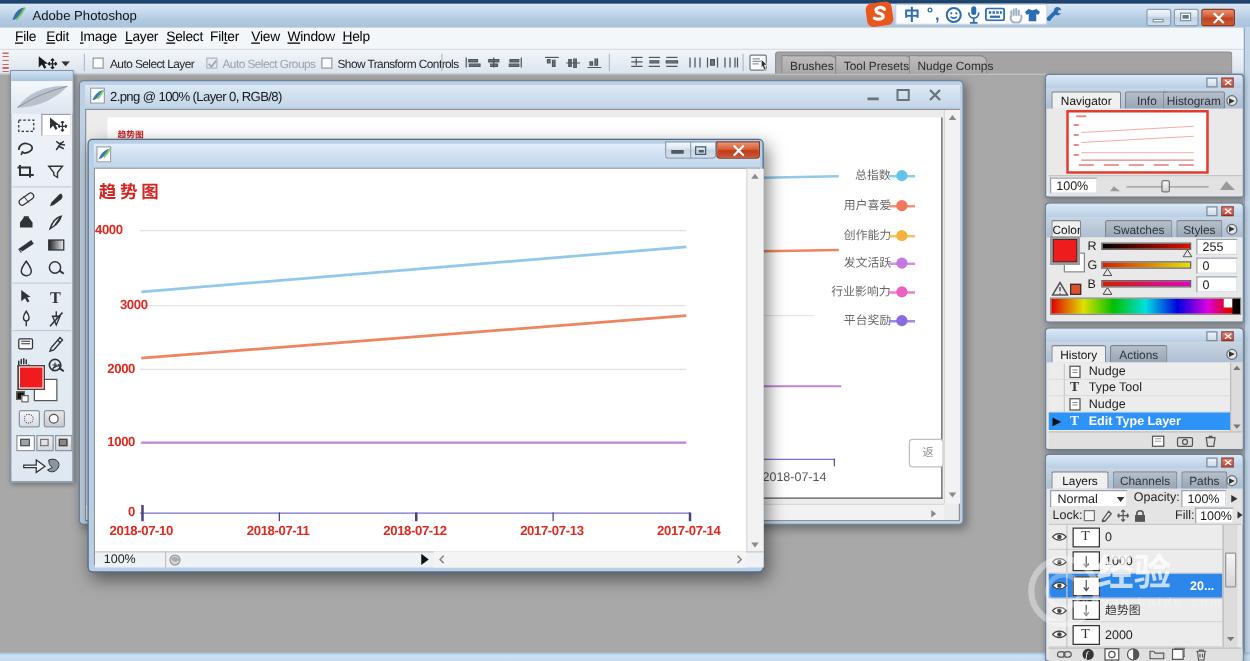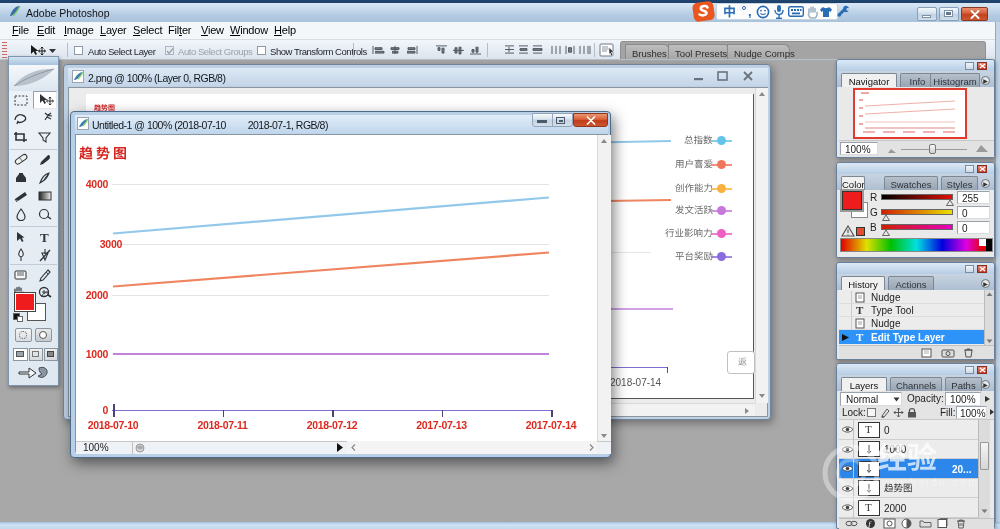--- a/index.html
+++ b/index.html
@@ -372,40 +372,39 @@
       <path d="M5 1 L1 4 L5 7" fill="#8a8a8a"></path>
     </svg>
 </div>
 <div class="win" id="frontwin">
 <div class="abs" style="left:4px;top:3px;width:533px;height:19px;background:linear-gradient(#e2edf8,#bed5eb)"></div>
 <div class="docicon" style="left:6px;top:5px"></div>
 <svg class="abs" style="left:7px;top:6px" width="11" height="11">
       <path d="M1 9 C3 4 7 1 10 1 C8 5 5 8 2 9 Z" fill="#3a7ab5"></path>
       <path d="M5 8 C7 6 9 3 10 1" stroke="#8fd06a" stroke-width="1.5" fill="none"></path>
     </svg>
-<div class="doctitle" style="left:21px;top:7px">Untitled-1 @ 100% (2018-07-10&nbsp;&nbsp;&nbsp;&nbsp;&nbsp;&nbsp;&nbsp;&nbsp;&nbsp;2018-07-1, RGB/8)</div>
 <div class="abs" style="left:461px;top:1px;width:41px;height:14px;background:linear-gradient(#f6fafd,#dce6ef 40%,#c7d5e2 50%,#d3dfe9);border:1px solid #93a5b8;border-radius:0 0 3px 3px"></div>
 <div class="abs" style="left:466px;top:8px;width:10px;height:3px;background:#4a5a6a"></div>
 <div class="abs" style="left:481px;top:1px;width:1px;height:14px;background:#93a5b8"></div>
 <div class="abs" style="left:485px;top:5px;width:9px;height:7px;border:1.5px solid #4a5a6a"></div>
 <div class="abs" style="left:487.5px;top:8px;width:4px;height:2px;background:#4a5a6a"></div>
 <div class="abs" style="left:502px;top:1px;width:35px;height:14px;background:linear-gradient(#ea9673,#d85f35 45%,#c13c1c 55%,#ce5530);border:1px solid #8c3722;border-radius:0 0 3px 3px"></div>
 <svg class="abs" style="left:515px;top:4px" width="10" height="9">
       <path d="M1.5 1 L8.5 8 M8.5 1 L1.5 8" stroke="#fff" stroke-width="1.7" fill="none" stroke-linecap="round"></path>
     </svg>
 <div class="abs" style="left:4px;top:22px;width:533px;height:318px;background:#fff;border:1px solid #8b95a0"></div>
 <svg style="position:absolute;left:7px;top:34px" width="53" height="17">
       <path transform="translate(1,12.3)" d="M8.76 -9.31H10.78L10.01 -7.83H7.83C8.19 -8.30 8.50 -8.81 8.76 -9.31ZM7.42 -5.40V-3.99H11.21V-3.02H6.86V-1.54H12.87V-7.83H11.72C12.11 -8.67 12.52 -9.56 12.85 -10.37L11.76 -10.72L11.52 -10.64H9.38L9.69 -11.44L8.11 -11.69C7.74 -10.53 7.06 -9.13 5.98 -8.06C6.34 -7.87 6.87 -7.43 7.15 -7.10V-6.34H11.21V-5.40ZM1.18 -5.28C1.16 -3.00 1.06 -0.91 0.25 0.38C0.59 0.59 1.25 1.09 1.47 1.34C1.90 0.64 2.18 -0.22 2.37 -1.22C3.61 0.57 5.47 0.92 8.15 0.92H13.08C13.17 0.42 13.44 -0.34 13.69 -0.70C12.54 -0.64 9.13 -0.64 8.16 -0.64C6.87 -0.64 5.80 -0.71 4.90 -1.04V-3.11H6.58V-4.56H4.90V-5.96H6.68V-7.52H4.66V-8.71H6.31V-10.23H4.66V-11.89H3.08V-10.23H1.12V-8.71H3.08V-7.52H0.62V-5.96H3.33V-2.13C3.07 -2.45 2.83 -2.84 2.62 -3.33C2.66 -3.93 2.69 -4.55 2.70 -5.19Z M22.57 -4.87 22.45 -4.06H18.15V-2.58H21.94C21.34 -1.48 20.14 -0.66 17.50 -0.15C17.84 0.20 18.23 0.85 18.39 1.29C21.77 0.52 23.16 -0.80 23.80 -2.58H27.42C27.28 -1.27 27.08 -0.60 26.83 -0.41C26.67 -0.28 26.49 -0.27 26.21 -0.27C25.83 -0.27 24.94 -0.28 24.08 -0.35C24.38 0.07 24.59 0.70 24.63 1.18C25.51 1.20 26.37 1.22 26.86 1.16C27.46 1.12 27.86 1.01 28.26 0.63C28.72 0.18 28.98 -0.94 29.19 -3.39C29.24 -3.61 29.26 -4.06 29.26 -4.06H24.18L24.29 -4.87H23.71C24.35 -5.24 24.83 -5.68 25.19 -6.20C25.72 -5.85 26.18 -5.50 26.51 -5.22L27.39 -6.54C27.01 -6.83 26.46 -7.20 25.86 -7.57C26.03 -8.08 26.13 -8.64 26.21 -9.25H27.37C27.37 -6.55 27.54 -4.80 29.07 -4.80C30.06 -4.80 30.48 -5.24 30.62 -6.80C30.26 -6.90 29.74 -7.14 29.43 -7.39C29.39 -6.59 29.32 -6.23 29.14 -6.23C28.79 -6.23 28.82 -7.91 28.93 -10.65L27.39 -10.64H26.32L26.37 -11.90H24.81L24.77 -10.64H23.08V-9.25H24.66C24.62 -8.95 24.56 -8.65 24.49 -8.39L23.66 -8.85L22.84 -7.74L22.80 -8.69L21.17 -8.47V-9.21H22.74V-10.67H21.17V-11.89H19.63V-10.67H17.78V-9.21H19.63V-8.27L17.56 -8.04L17.83 -6.54L19.63 -6.79V-6.19C19.63 -6.03 19.58 -5.98 19.41 -5.98C19.23 -5.98 18.61 -5.98 18.05 -5.99C18.25 -5.60 18.44 -5.01 18.50 -4.59C19.42 -4.59 20.08 -4.62 20.56 -4.84C21.05 -5.07 21.17 -5.43 21.17 -6.16V-7.00L22.87 -7.25L22.85 -7.69L23.89 -7.06C23.54 -6.58 23.06 -6.19 22.39 -5.87C22.67 -5.63 23.01 -5.22 23.20 -4.87Z M35.01 -11.35V1.26H36.62V0.76H45.33V1.26H47.02V-11.35ZM37.72 -1.95C39.60 -1.74 41.91 -1.20 43.31 -0.71H36.62V-4.89C36.86 -4.55 37.11 -4.07 37.22 -3.75C37.99 -3.93 38.76 -4.17 39.53 -4.47L39.01 -3.74C40.19 -3.50 41.67 -3.00 42.50 -2.60L43.18 -3.64C42.39 -3.99 41.07 -4.40 39.95 -4.63C40.33 -4.80 40.72 -4.97 41.08 -5.17C42.16 -4.62 43.37 -4.20 44.58 -3.93C44.74 -4.24 45.05 -4.68 45.33 -4.98V-0.71H43.49L44.21 -1.85C42.76 -2.32 40.40 -2.84 38.48 -3.04ZM39.66 -9.86C38.98 -8.83 37.81 -7.83 36.67 -7.20C37.00 -6.96 37.53 -6.47 37.78 -6.19C38.06 -6.37 38.34 -6.58 38.63 -6.82C38.94 -6.54 39.28 -6.27 39.63 -6.02C38.68 -5.64 37.63 -5.33 36.62 -5.14V-9.86ZM39.81 -9.86H45.33V-5.21C44.36 -5.39 43.38 -5.66 42.50 -5.99C43.45 -6.65 44.26 -7.42 44.84 -8.29L43.90 -8.85L43.66 -8.78H40.58C40.75 -8.99 40.92 -9.21 41.06 -9.42ZM41.03 -6.66C40.52 -6.93 40.08 -7.22 39.70 -7.55H42.40C42.01 -7.22 41.53 -6.93 41.03 -6.66Z" fill="#d42521"></path>
     </svg>
 <div class="gridline" style="left:41px;top:72px;width:437px"></div>
 <div class="gridline" style="left:41px;top:132px;width:437px"></div>
 <div class="gridline" style="left:41px;top:183px;width:437px"></div>
 <div class="gridline" style="left:41px;top:242px;width:437px"></div>
-<div class="chartlbl" style="left:5px;top:66px;width:32px;text-align:right">4000</div>
-<div class="chartlbl" style="left:1px;top:126px;width:50px;text-align:right">3000</div>
+<div class="chartlbl" style="left:5px;top:66px;width:32px;text-align:left">4000</div>
+<div class="chartlbl" style="left:11px;top:126px;width:50px;text-align:center">3000</div>
 <div class="chartlbl" style="left:5px;top:177px;width:32px;text-align:right">2000</div>
 <div class="chartlbl" style="left:5px;top:236px;width:32px;text-align:right">1000</div>
 <div class="chartlbl" style="left:5px;top:292px;width:32px;text-align:right">0</div>
 <svg class="abs" style="left:40px;top:80px" width="440" height="170">
       <line x1="2" y1="41.5" x2="438" y2="5.5" stroke="#92c8ea" stroke-width="2.2"></line>
       <line x1="2" y1="94.5" x2="438" y2="60.5" stroke="#ef8560" stroke-width="2.2"></line>
       <line x1="2" y1="162" x2="438" y2="162" stroke="#c183dc" stroke-width="1.8"></line>
     </svg>
 <div class="abs" style="left:41px;top:297.5px;width:440px;height:1.5px;background:#7a70cf"></div>
 <div class="abs" style="left:42px;top:292px;width:1.5px;height:13px;background:#4a4478"></div>

